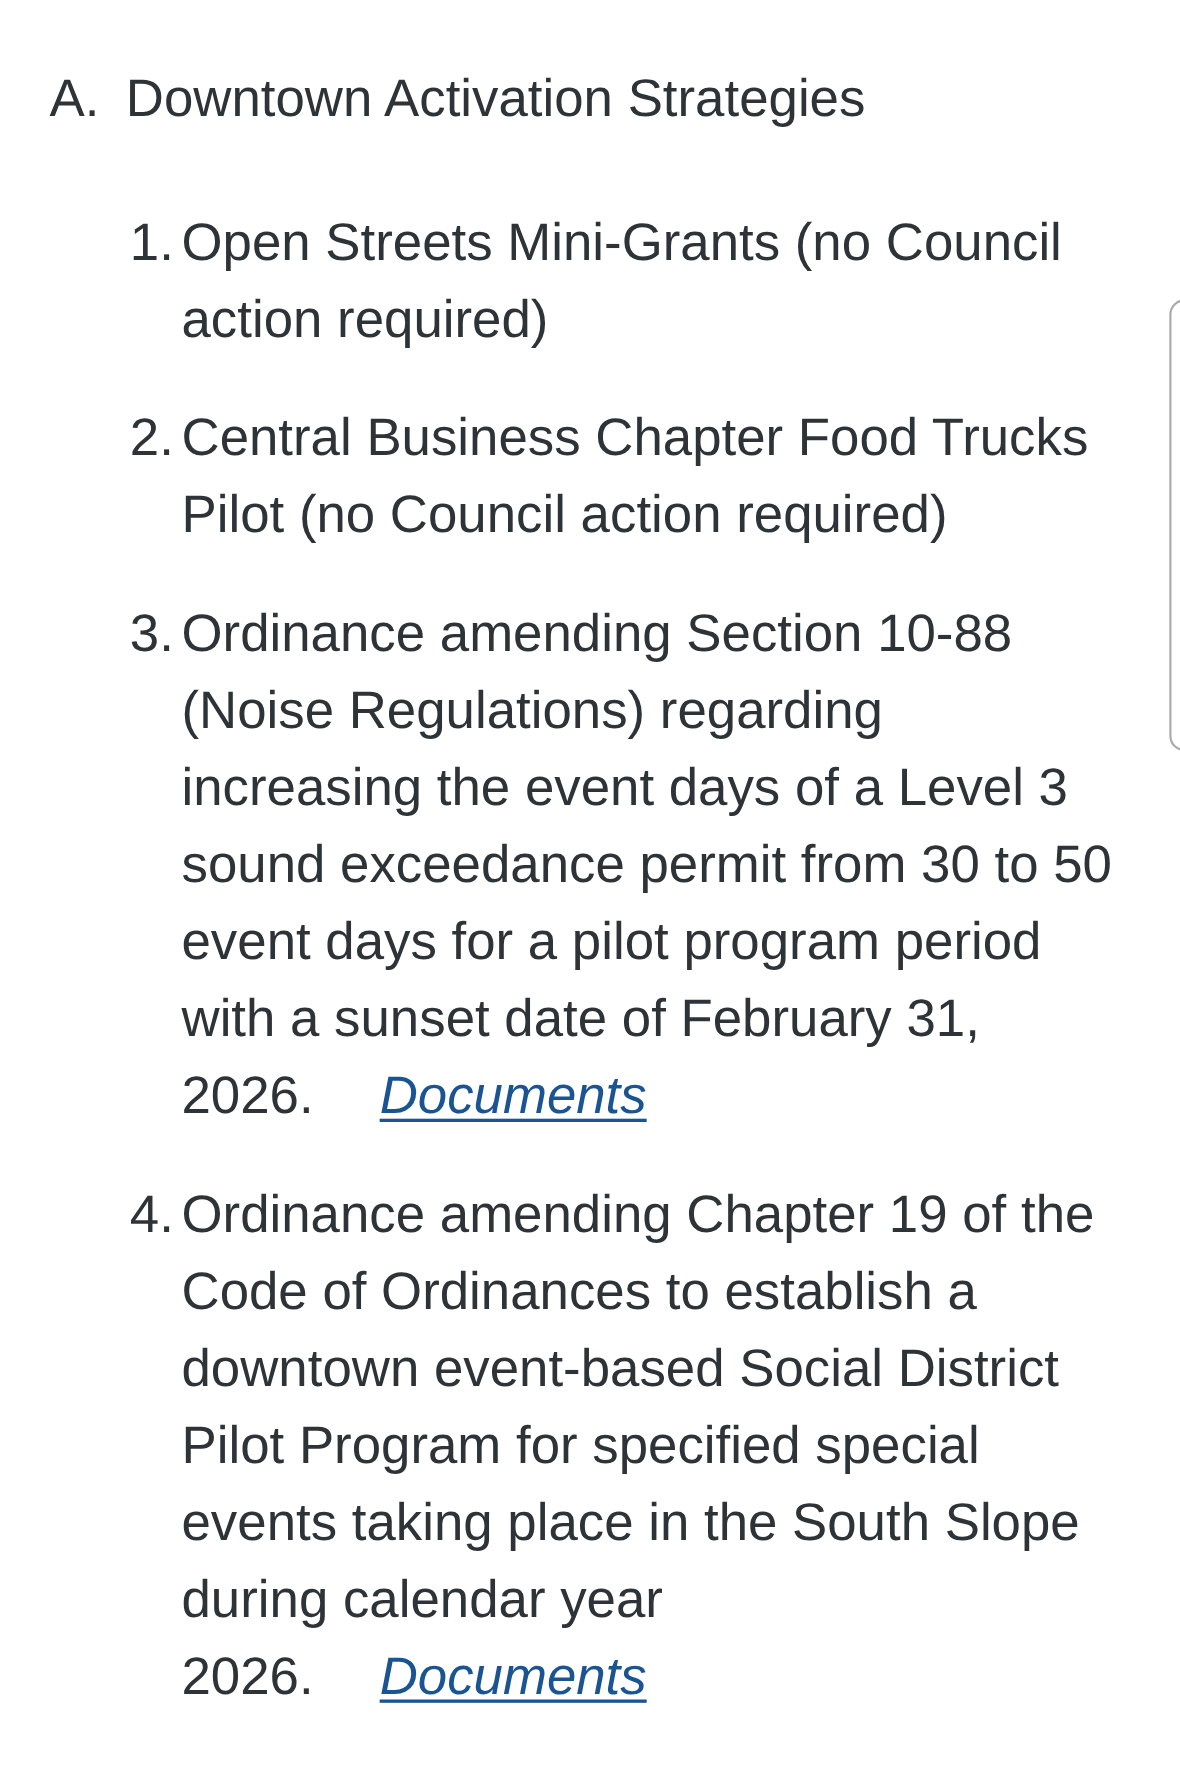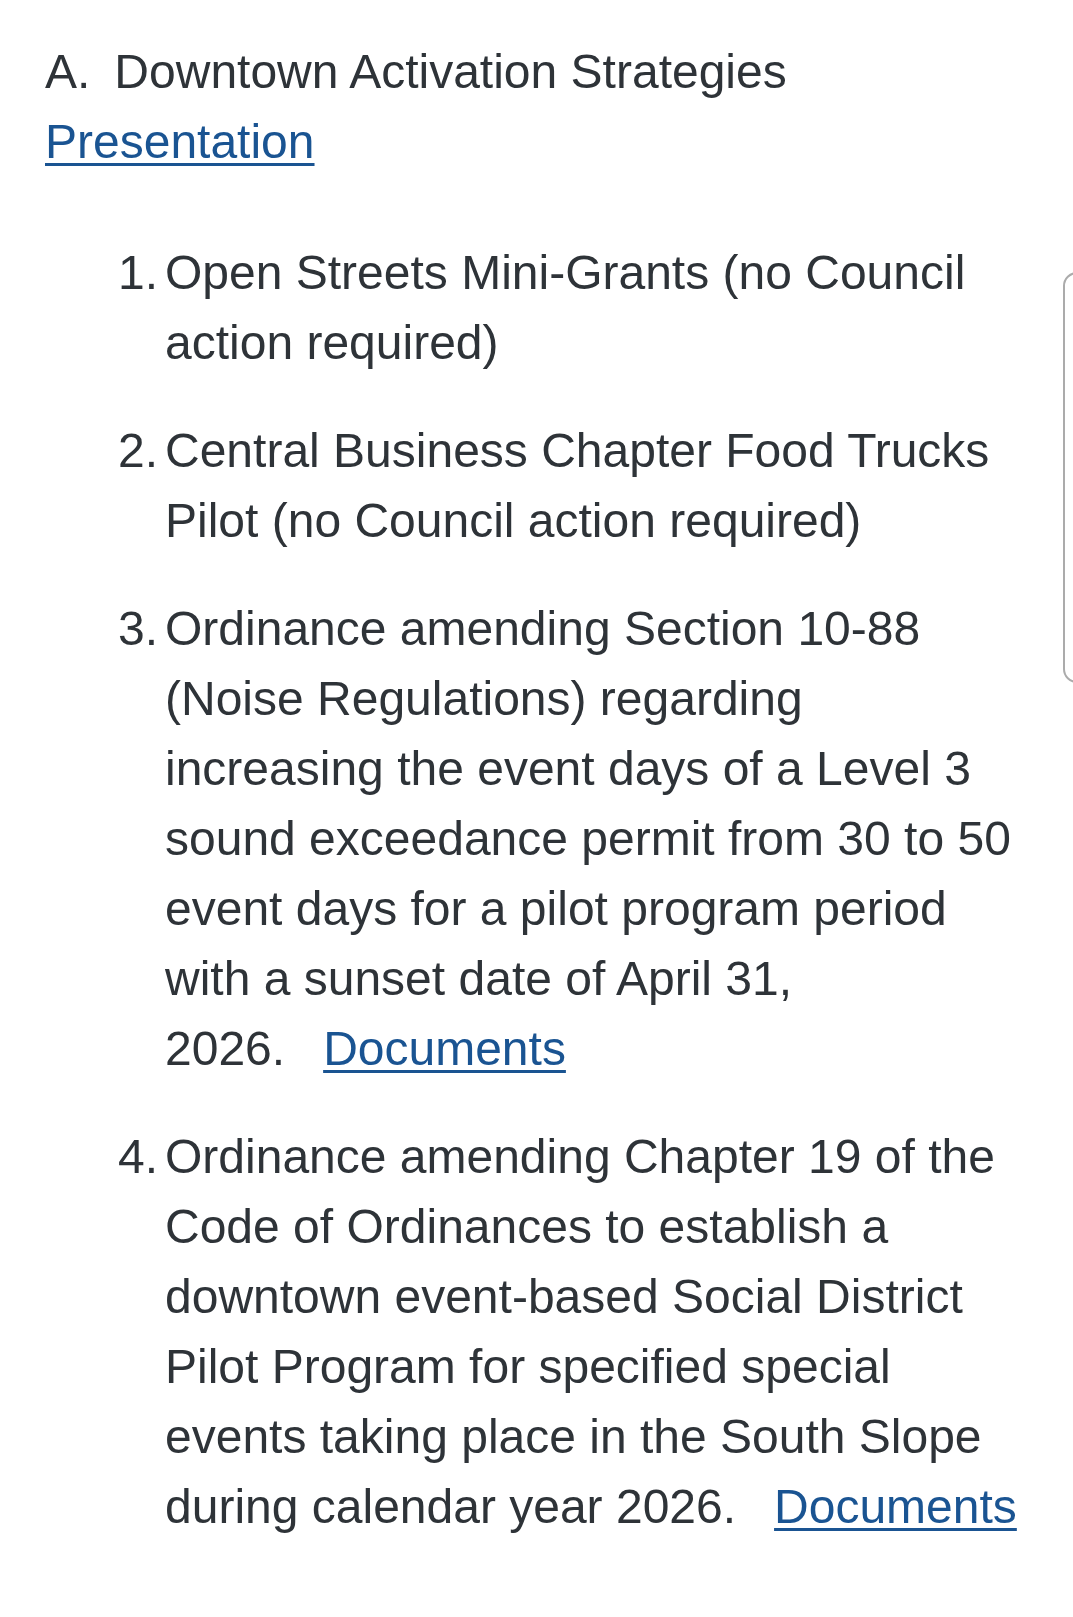--- a/index.html
+++ b/index.html
@@ -8,21 +8,21 @@
     height: 1617px;
     background: #ffffff;
     color: #2e3338;
     font-family: "Liberation Sans", sans-serif;
     font-size: 48px;
     line-height: 70px;
     overflow: hidden;
     position: relative;
   }
   .page {
-    padding: 37px 0 0 45px;
+    padding: 55px 0 0 45px;
   }
   .heading { max-width: 960px; }
   .heading .prefix { margin-right: 24px; }
   a {
     color: #1a5492;
     text-decoration: underline;
     text-decoration-thickness: 3px;
     text-underline-offset: 5px;
     cursor: pointer;
   }
@@ -38,57 +38,56 @@
     display: flex;
     margin-bottom: 38px;
   }
   .item:last-child { margin-bottom: 0; }
   .item .num {
     flex: 0 0 47px;
   }
   .item .body {
     width: 860px;
   }
-  .doc-link { margin-left: 38px; }
+  .doc-link { margin-left: 60px; font-style: italic; }
   .doc-link:empty { display: none; }
   .scrollbar-thumb {
     position: absolute;
     left: 1063px;
     top: 272px;
     width: 40px;
     height: 407px;
     background: #ffffff;
     border: 2px solid #ababab;
     border-radius: 14px;
   }
 </style>
 </head>
 <body>
 
 <div class="page">
 
   <div class="heading"><span class="prefix">A.</span><span>Downtown Activation Strategies</span></div>
 
-  <a class="pres-link" href="#">Presentation</a>
 
   <div class="items">
 
     <div class="item">
         <span class="num">1.</span>
         <div class="body"><span>Open Streets Mini-Grants (no Council action required)</span></div>
       </div>
 
     <div class="item">
         <span class="num">2.</span>
         <div class="body"><span>Central Business Chapter Food Trucks Pilot (no Council action required)</span></div>
       </div>
 
     <div class="item">
         <span class="num">3.</span>
-        <div class="body"><span>Ordinance amending Section 10-88 (Noise Regulations) regarding increasing the event days of a Level 3 sound exceedance permit from 30 to 50 event days for a pilot program period with a sunset date of April 31, 2026.</span><a class="doc-link" href="#">Documents</a></div>
+        <div class="body"><span>Ordinance amending Section 10-88 (Noise Regulations) regarding increasing the event days of a Level 3 sound exceedance permit from 30 to 50 event days for a pilot program period with a sunset date of February 31, 2026.</span><a class="doc-link" href="#">Documents</a></div>
       </div>
 
     <div class="item">
         <span class="num">4.</span>
         <div class="body"><span>Ordinance amending Chapter 19 of the Code of Ordinances to establish a downtown event-based Social District Pilot Program for specified special events taking place in the South Slope during calendar year 2026.</span><a class="doc-link" href="#">Documents</a></div>
       </div>
 
   </div>
 </div>
 

